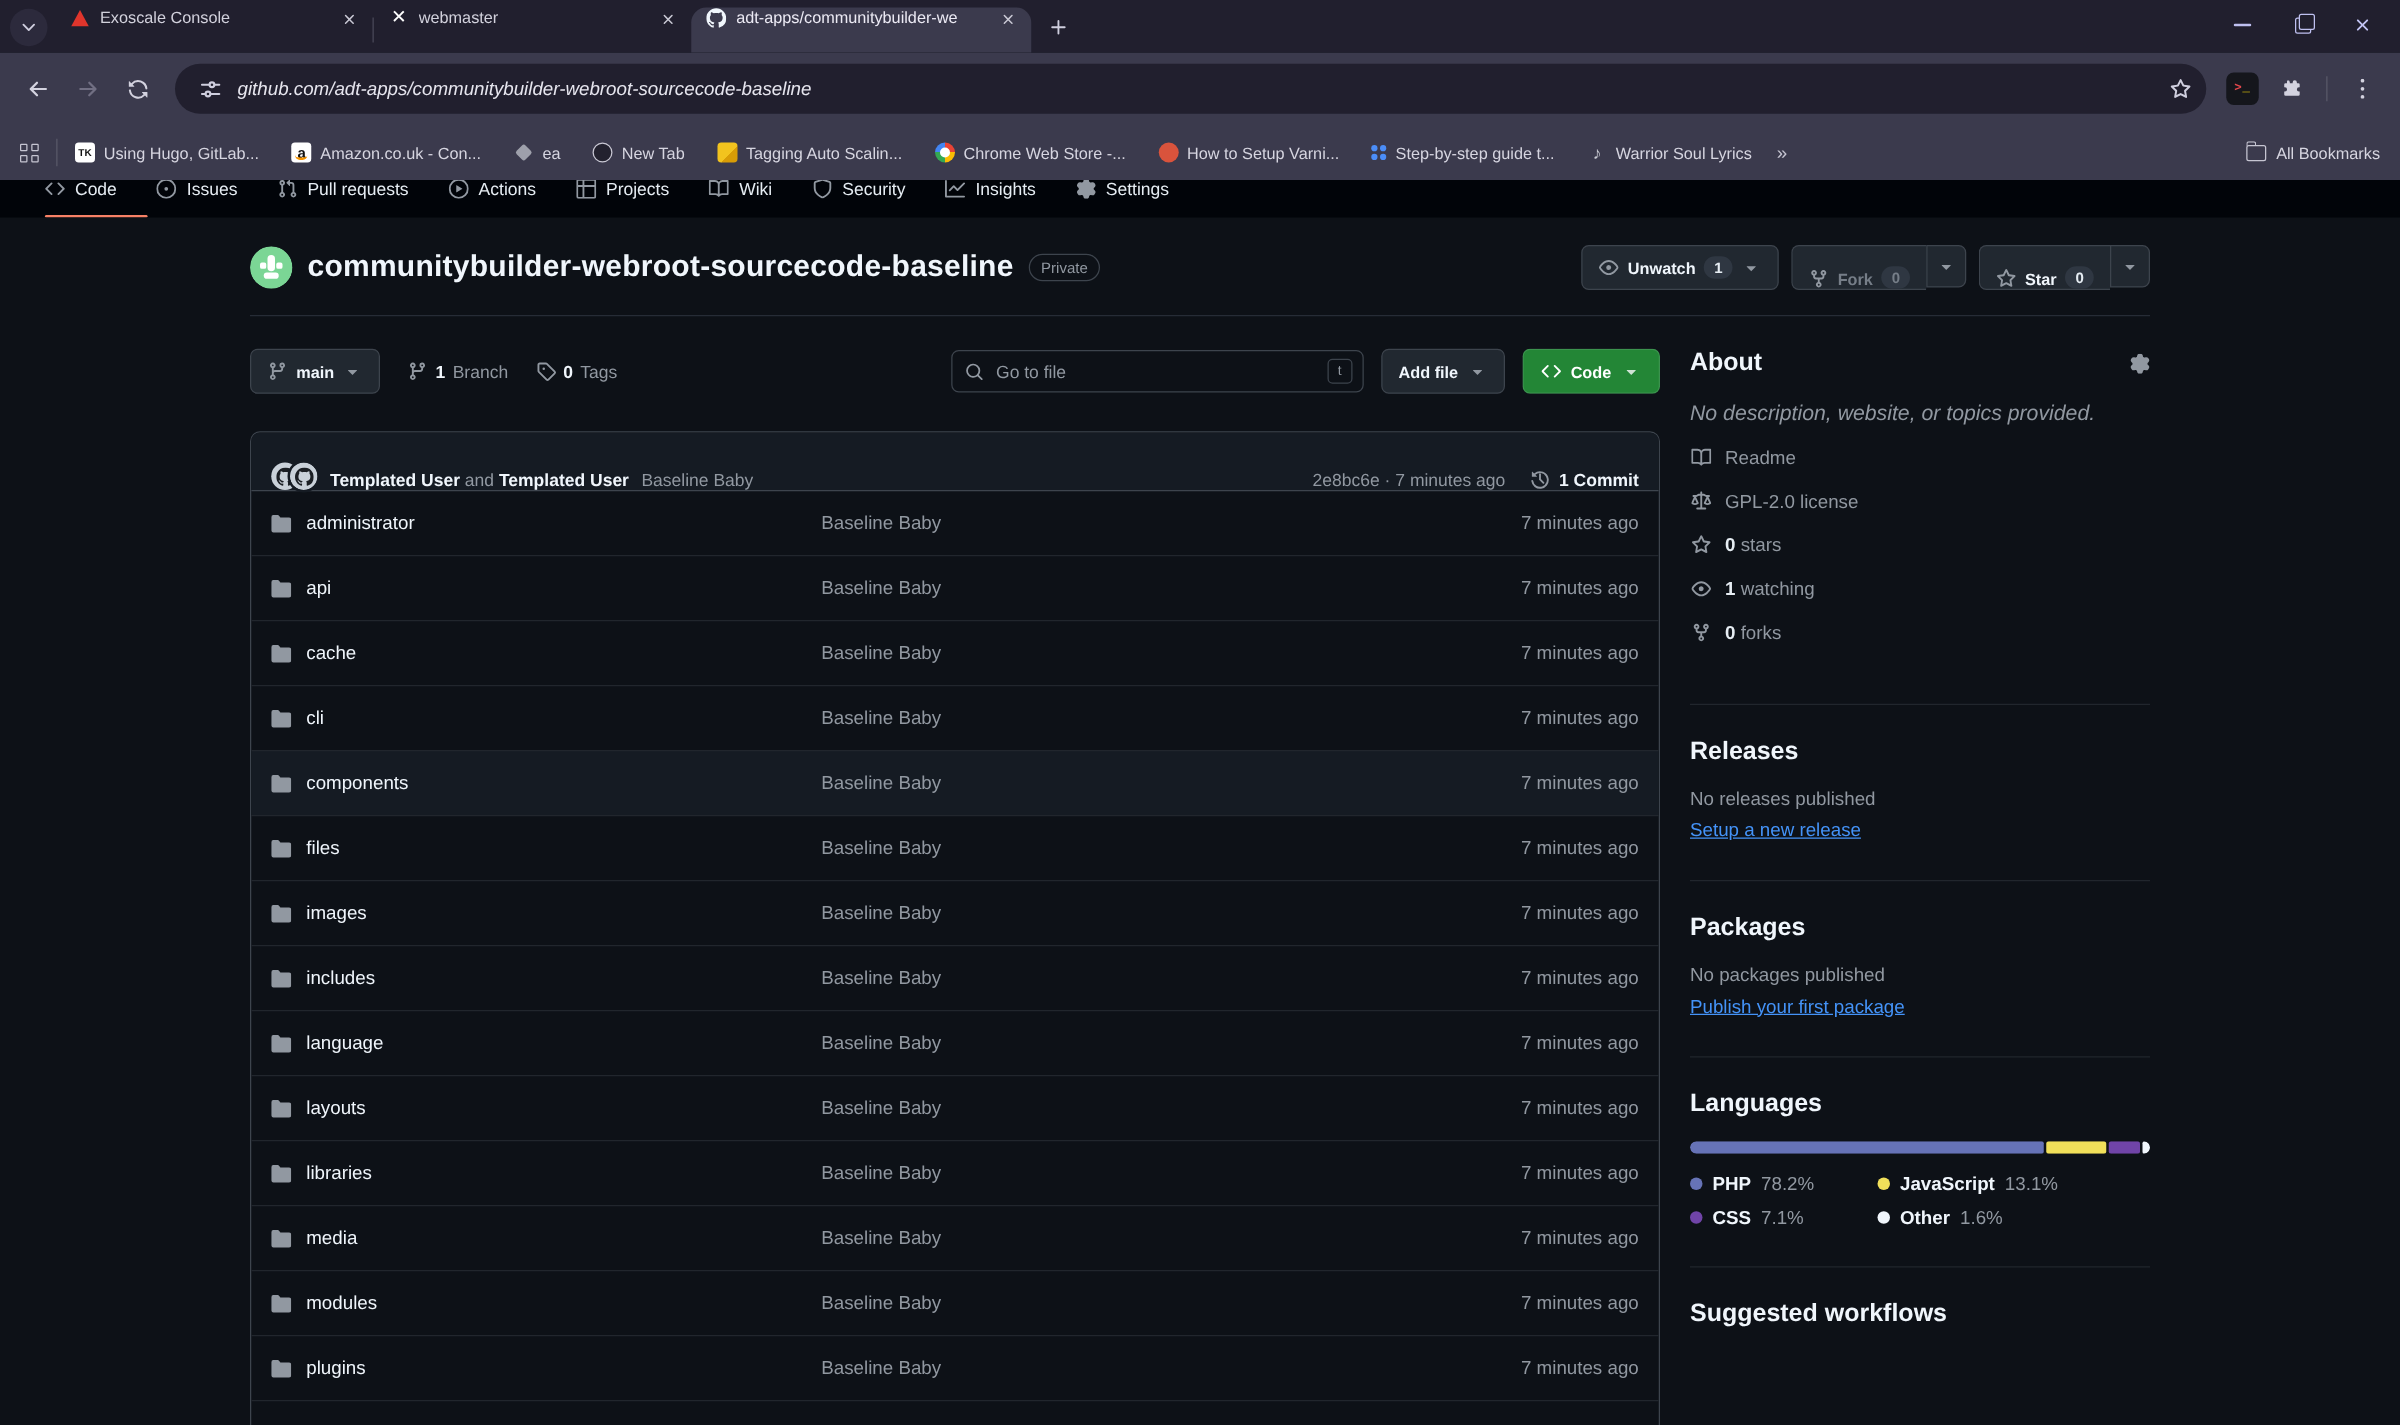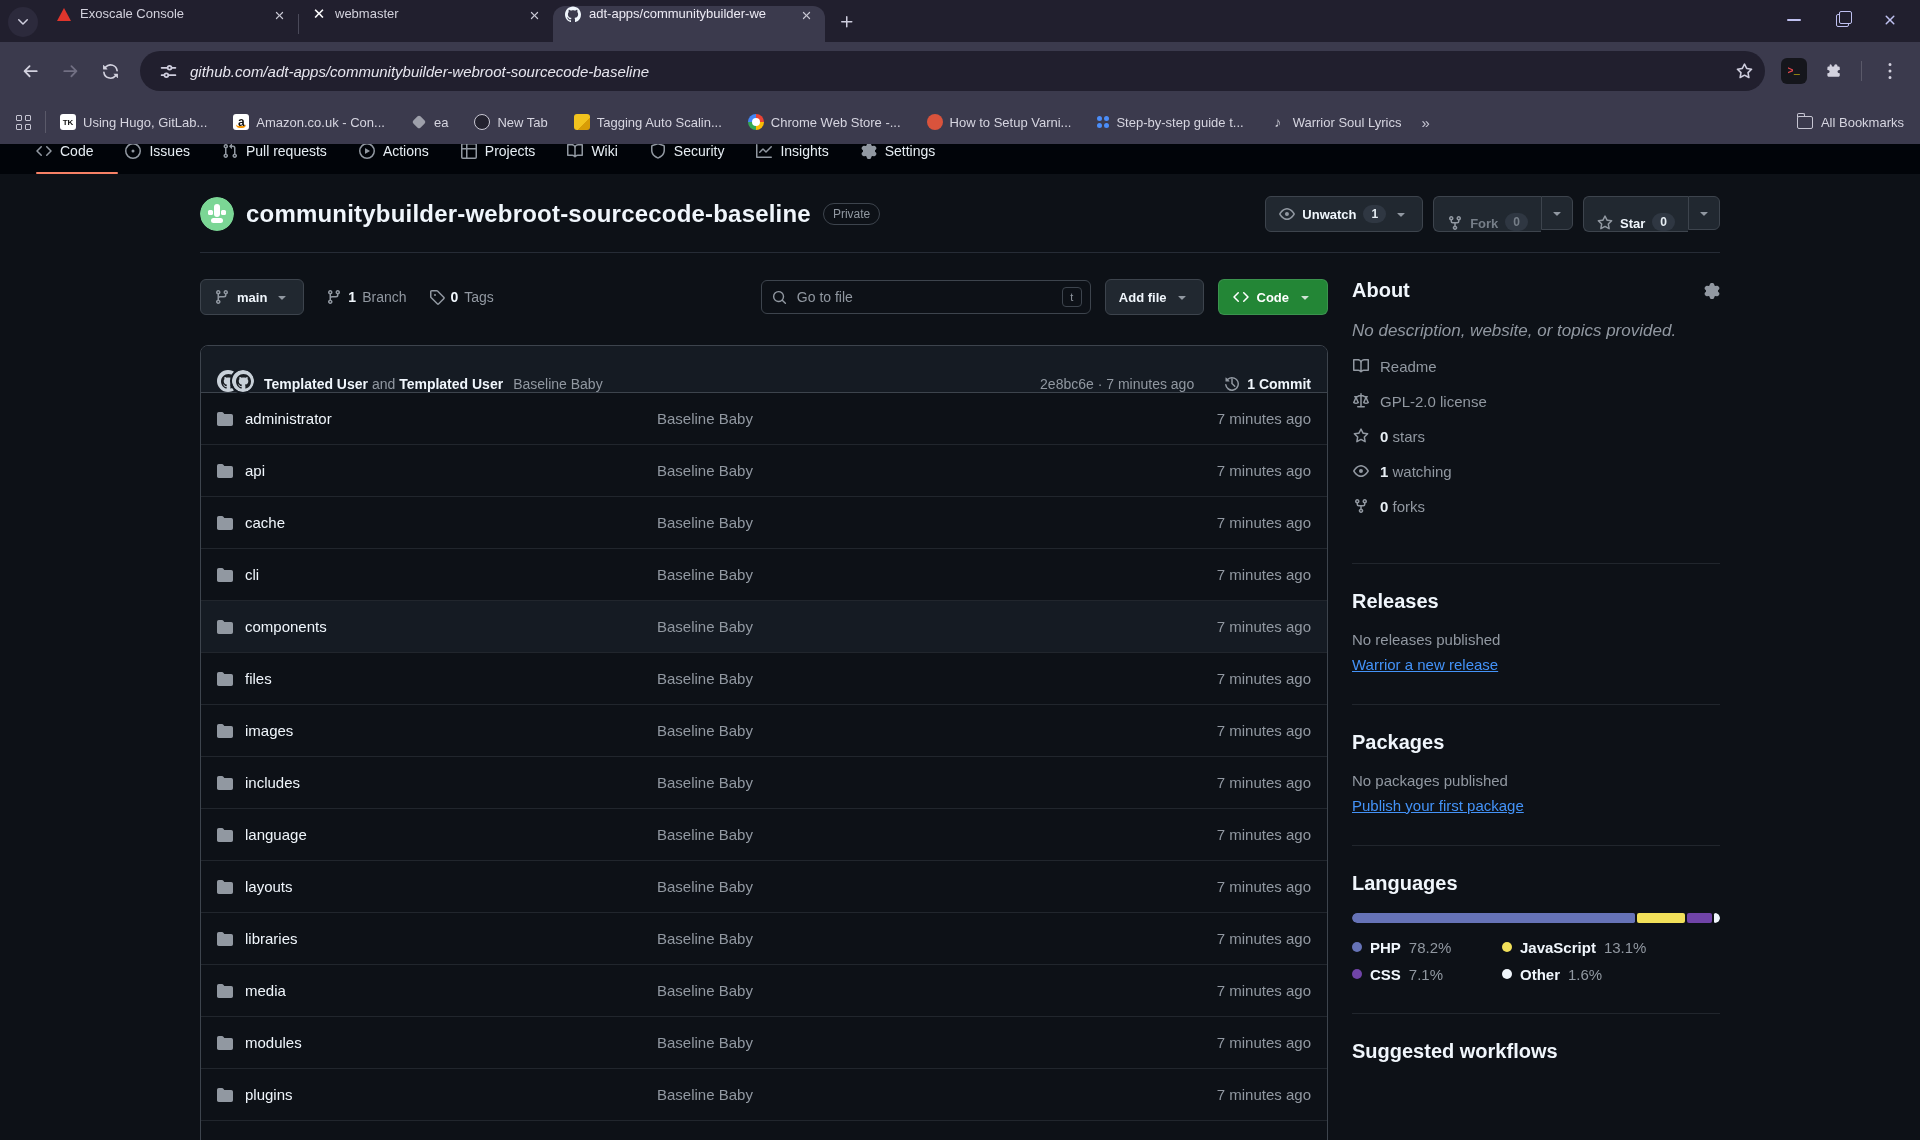--- a/index.html
+++ b/index.html
@@ -100,21 +100,21 @@
   .code-btn{margin-left:14px;display:flex;align-items:center;gap:8px;height:34px;padding:0 14px;background:#238636;border:1px solid rgba(240,246,252,.12);border-radius:6px;color:#fff;font-size:13px;font-weight:bold;}
   .code-btn .caret{color:#d8e5dd;}
   
   .files-table{border:1px solid #3d444d;border-radius:8px;overflow:hidden;background:#0d1117;}
   .commit-bar{height:46px;background:#151b23;display:flex;align-items:flex-end;padding:0 16px;border-bottom:1px solid #3d444d;font-size:14px;color:#9198a1;}
   .avatars{display:flex;margin-right:10px;}
   .c-avatar{width:22px;height:22px;border-radius:50%;background:#c9d1d9;display:flex;align-items:center;justify-content:center;color:#1b1f24;}
   .c-avatar+.c-avatar{margin-left:-7px;outline:2px solid #151b23;}
   .commit-authors b{color:#f0f6fc;font-weight:bold;}
   .commit-msg{color:#9198a1;margin-left:10px;}
-  .commit-right{margin-left:auto;display:flex;align-items:center;gap:30px;}
+  .commit-right{margin-left:auto;display:flex;align-items:center;gap:20px;}
   .commit-meta{color:#9198a1;}
   .commits-count{display:flex;align-items:center;gap:7px;color:#f0f6fc;font-weight:bold;}
   .commits-count .h-ico{color:#9198a1;display:flex;}
   .file-row{height:51px;display:grid;grid-template-columns:440px 1fr auto;align-items:center;padding:0 16px;border-top:1px solid #21262d;font-size:15px;}
   .file-row:first-of-type{border-top:none;}
   .file-row.hovered{background:#151b23;}
   .f-name{display:flex;align-items:center;gap:12px;color:#f0f6fc;}
   .f-name .fold{color:#9198a1;display:flex;}
   .f-msg{color:#9198a1;}
   .f-time{color:#9198a1;text-align:right;}
@@ -795,21 +795,21 @@
                 <span><b>0</b> forks</span>
               </div>
             </div>
         </div>
 
         <div class="side-section">
           <div class="side-h">
               <span>Releases</span>
             </div>
           <div class="side-empty">No releases published</div>
-          <span class="side-link">Warrior a new release</span>
+          <span class="side-link">Setup a new release</span>
         </div>
 
         <div class="side-section">
           <div class="side-h">
               <span>Packages</span>
             </div>
           <div class="side-empty">No packages published</div>
           <span class="side-link">Publish your first package</span>
         </div>
 

